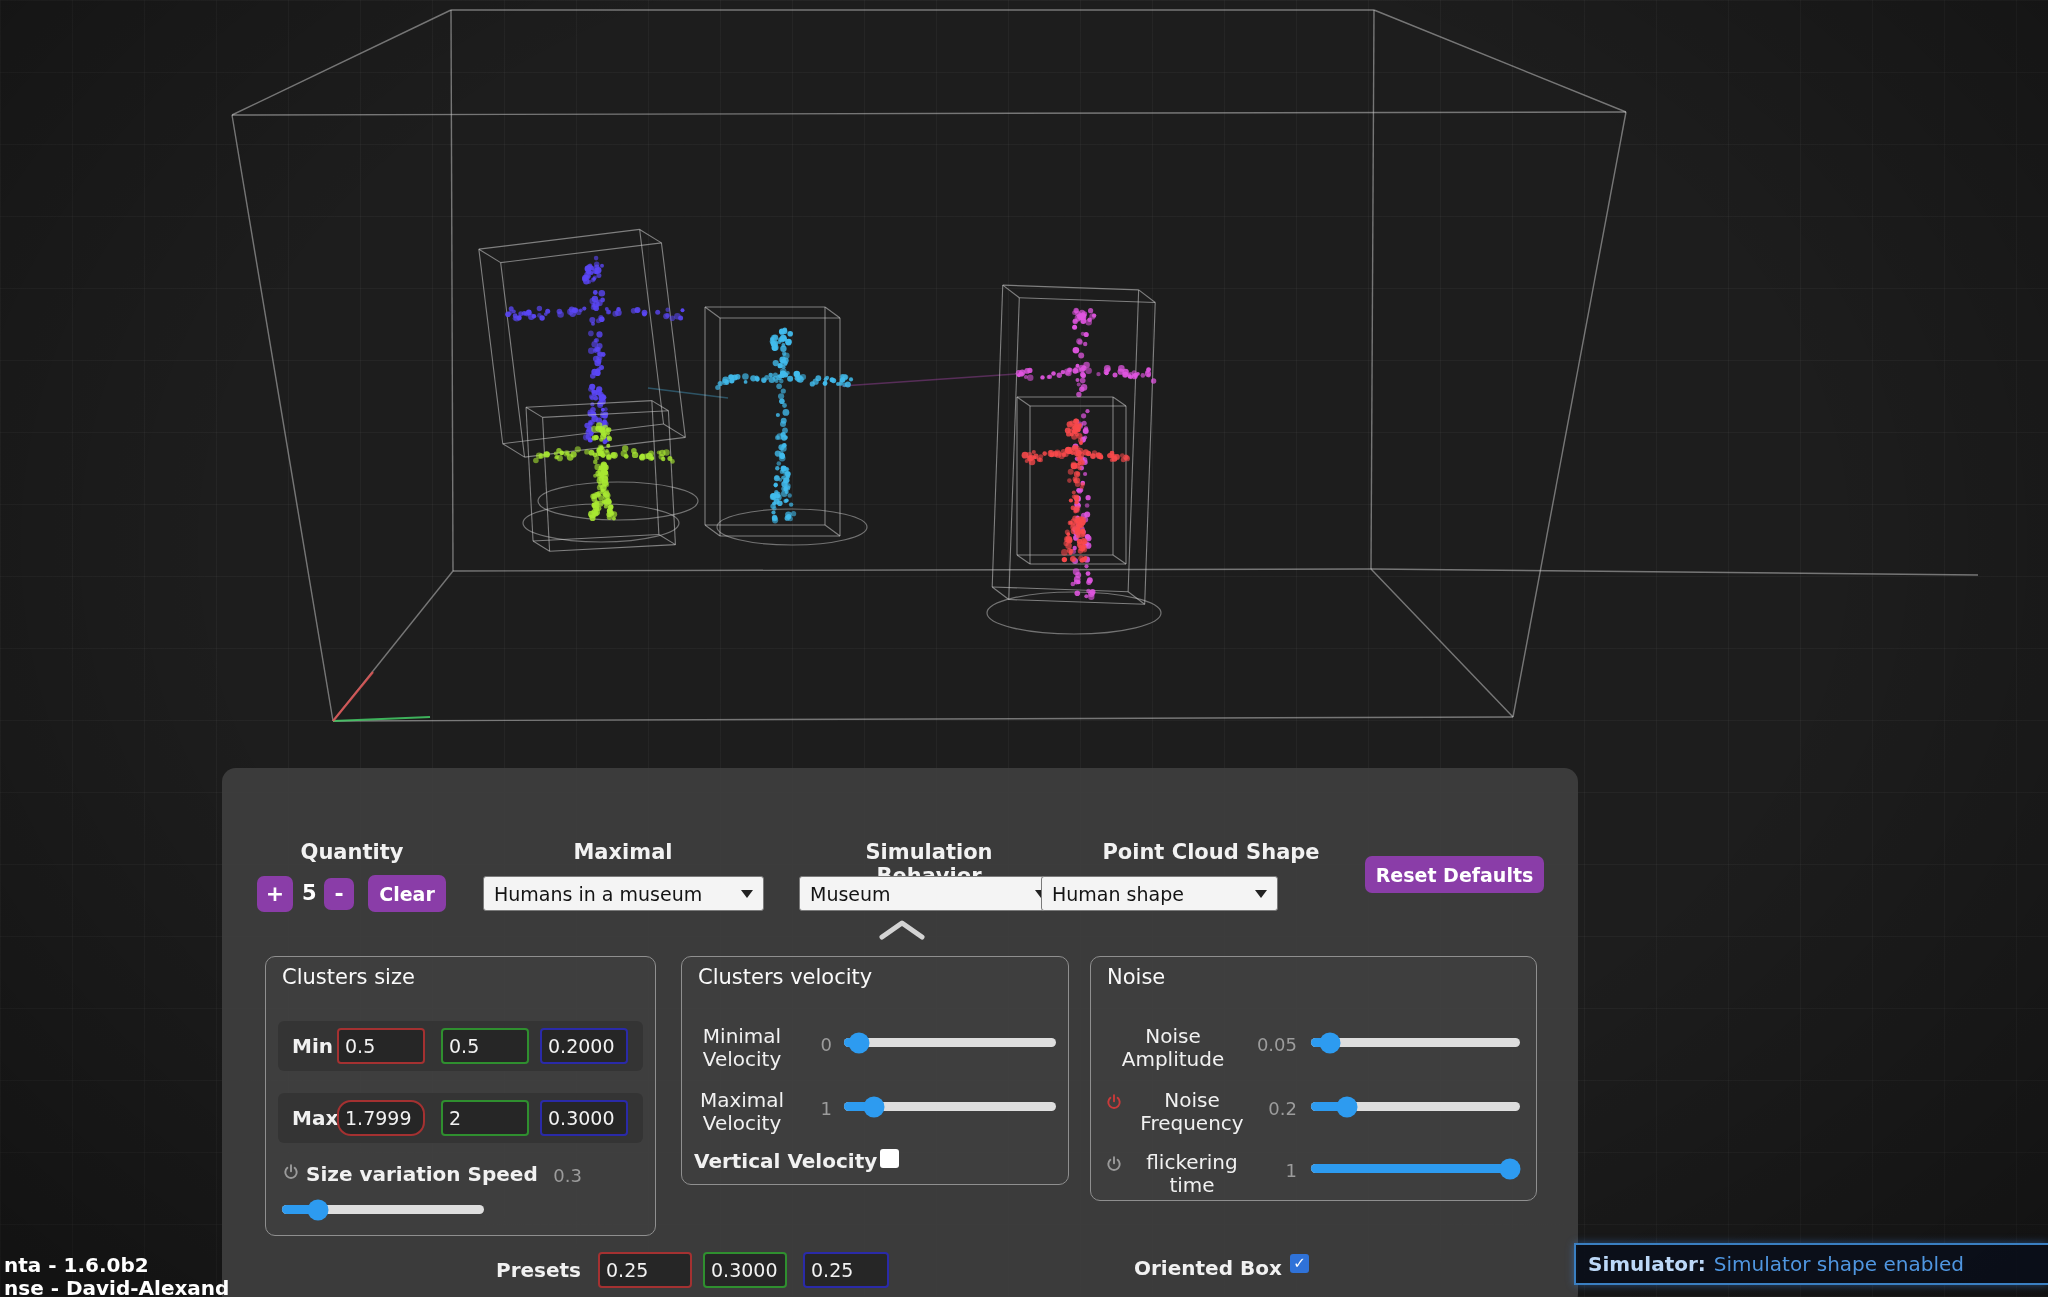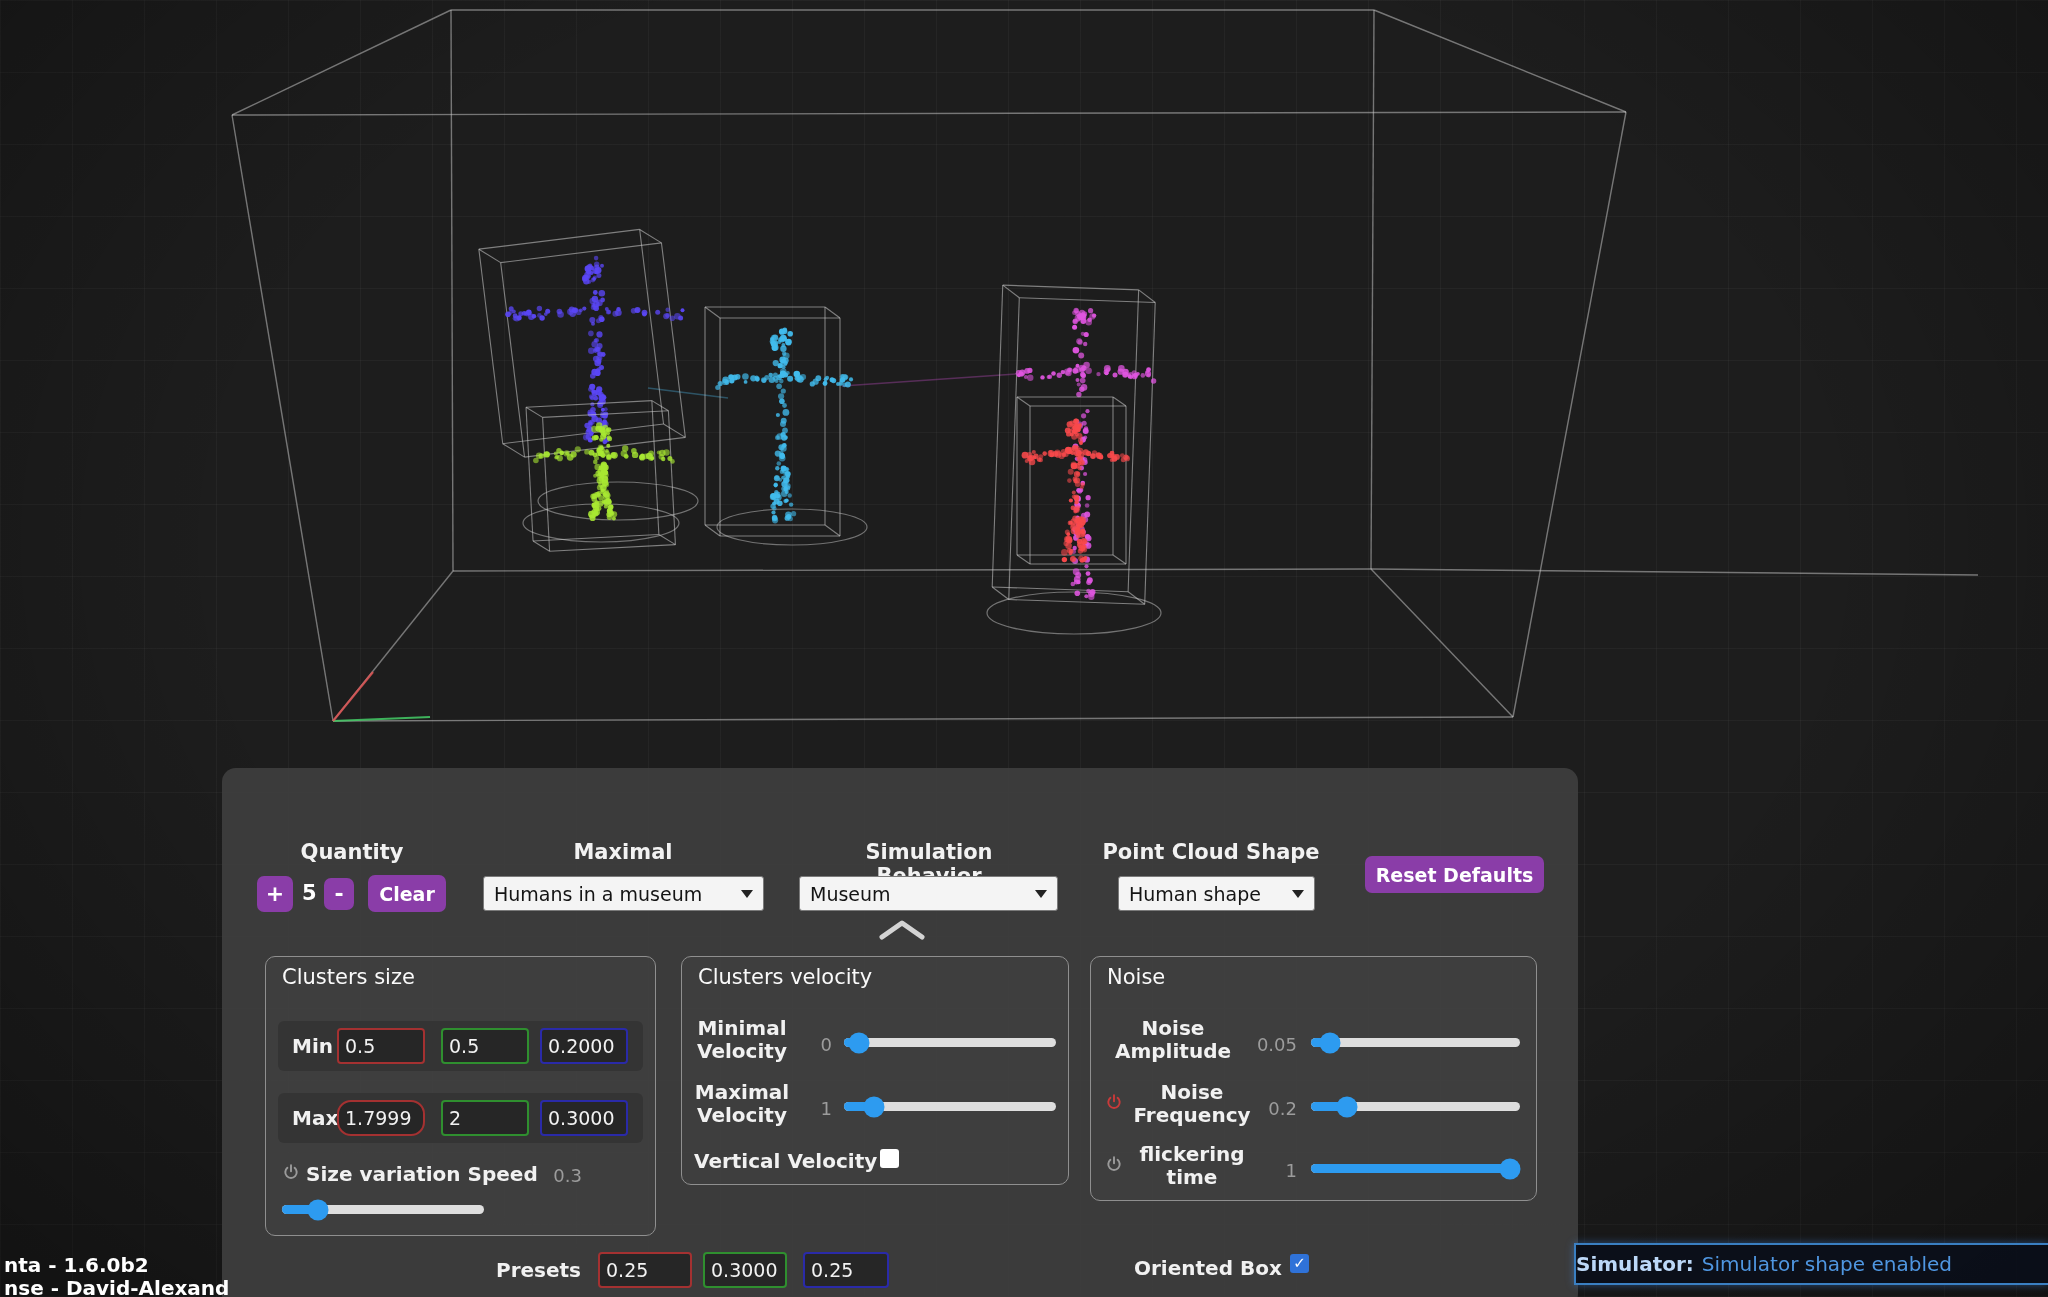--- a/index.html
+++ b/index.html
@@ -35,32 +35,32 @@
   .vrow{position:absolute;left:12px;right:12px;height:50px;background:rgba(0,0,0,0.16);border-radius:6px;}
   .vrow .rl{position:absolute;left:14px;top:0;line-height:50px;font-size:20px;font-weight:700;}
   input.val{position:absolute;height:36px;box-sizing:border-box;background:#262626;color:#f2f2f2;
     border-radius:4px;font-size:19px;padding:0 6px;font-family:inherit;outline:none;}
   .b-red{border:2px solid #a43131;}
   .b-green{border:2px solid #2f8f2f;}
   .b-blue{border:2px solid #2a2aa8;}
   .slider{position:absolute;height:9px;border-radius:5px;background:#dedede;cursor:pointer;}
   .slider .fill{position:absolute;left:0;top:0;bottom:0;background:#2d9bf0;border-radius:5px;}
   .slider .thumb{position:absolute;top:50%;width:21px;height:21px;border-radius:50%;background:#2d9bf0;transform:translate(-50%,-50%);}
-  .lbl2{position:absolute;text-align:center;font-size:20px;font-weight:700;line-height:23px;}
+  .lbl2{position:absolute;text-align:center;font-size:20px;font-weight:400;line-height:23px;margin-top:8px;}
   .lbl1{position:absolute;font-size:20px;font-weight:700;}
   .gval{position:absolute;color:#9c9c9c;font-size:18px;text-align:right;}
   .chk{position:absolute;width:19px;height:19px;background:#fff;border-radius:3px;cursor:pointer;}
   .chk.checked{background:#2f72d8;}
   .chk.checked::after{content:"✓";position:absolute;left:0;top:0;width:100%;height:100%;
     color:#fff;font-size:15px;font-weight:700;text-align:center;line-height:19px;}
   .chev{position:absolute;cursor:pointer;}
   .footer{position:absolute;left:4px;top:1254px;z-index:3;color:#fff;font-weight:700;font-size:20px;line-height:23px;}
   .statusbar{position:absolute;left:1574px;top:1243px;width:474px;height:42px;z-index:3;box-sizing:border-box;
     background:rgba(10,14,26,0.9);border:2px solid #3a7fc2;border-right:none;
-    box-shadow:0 0 8px rgba(70,140,230,0.45);display:flex;align-items:center;gap:8px;padding:0 0;font-size:20px;}
+    box-shadow:0 0 8px rgba(70,140,230,0.45);display:flex;align-items:center;gap:8px;padding:0 12px;font-size:20px;}
   .statusbar .pfx{color:#bcd8f8;font-weight:700;}
   .statusbar .msg{color:#4f96e0;}
 </style>
 </head>
 <body>
 
 <svg id="scene-svg" width="2048" height="1297" viewBox="0 0 2048 1297">
     <line x1="451" y1="10" x2="1374" y2="10" stroke="#cfcfcf" stroke-width="1.4" opacity="0.5"></line>
     <line x1="232" y1="115" x2="1626" y2="112" stroke="#cfcfcf" stroke-width="1.4" opacity="0.5"></line>
     <line x1="451" y1="10" x2="232" y2="115" stroke="#cfcfcf" stroke-width="1.4" opacity="0.5"></line>
@@ -1018,21 +1018,21 @@
   <button class="btn" style="left:146px;top:107px;width:78px;height:37px;">Clear</button>
 
   <div class="sel" style="left:261px;top:108px;width:281px;height:35px;">
     <span>Humans in a museum</span>
     <span class="arrow"></span>
   </div>
   <div class="sel" style="left:577px;top:108px;width:259px;height:35px;">
     <span>Museum</span>
     <span class="arrow"></span>
   </div>
-  <div class="sel" style="left:896px;top:108px;width:197px;height:35px;text-align:center;">
+  <div class="sel" style="left:819px;top:108px;width:237px;height:35px;text-align:center;">
     <span>Human shape</span>
     <span class="arrow"></span>
   </div>
 
   <button class="btn" style="left:1143px;top:88px;width:179px;height:37px;">Reset Defaults</button>
 
   <svg class="chev" style="left:656px;top:150px;" width="48" height="24" viewBox="0 0 48 24">
     <polyline points="4,19 24,5 44,19" fill="none" stroke="#d4d4d4" stroke-width="5" stroke-linecap="round" stroke-linejoin="round"></polyline>
   </svg>
 

